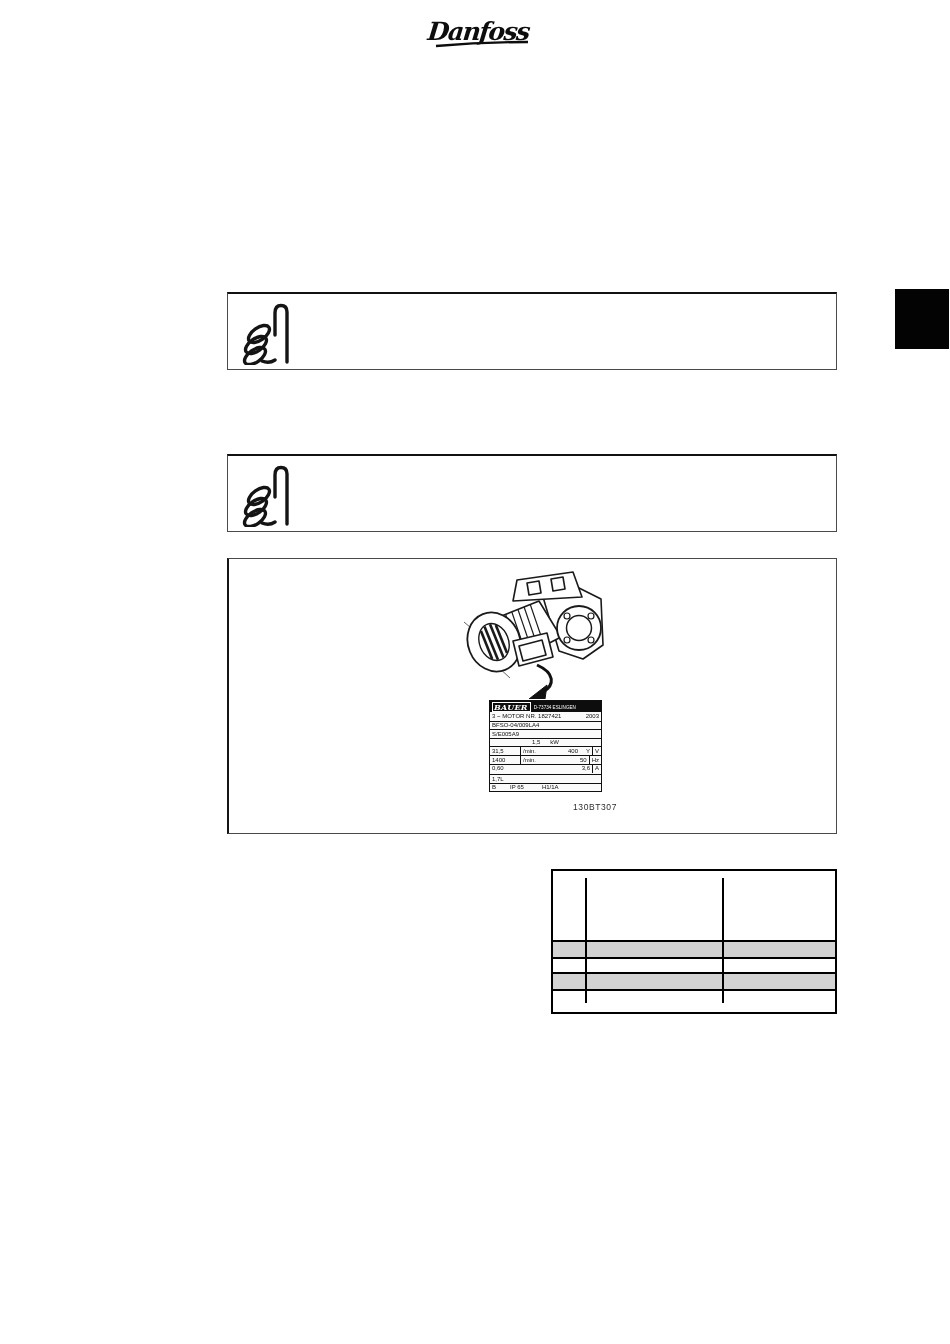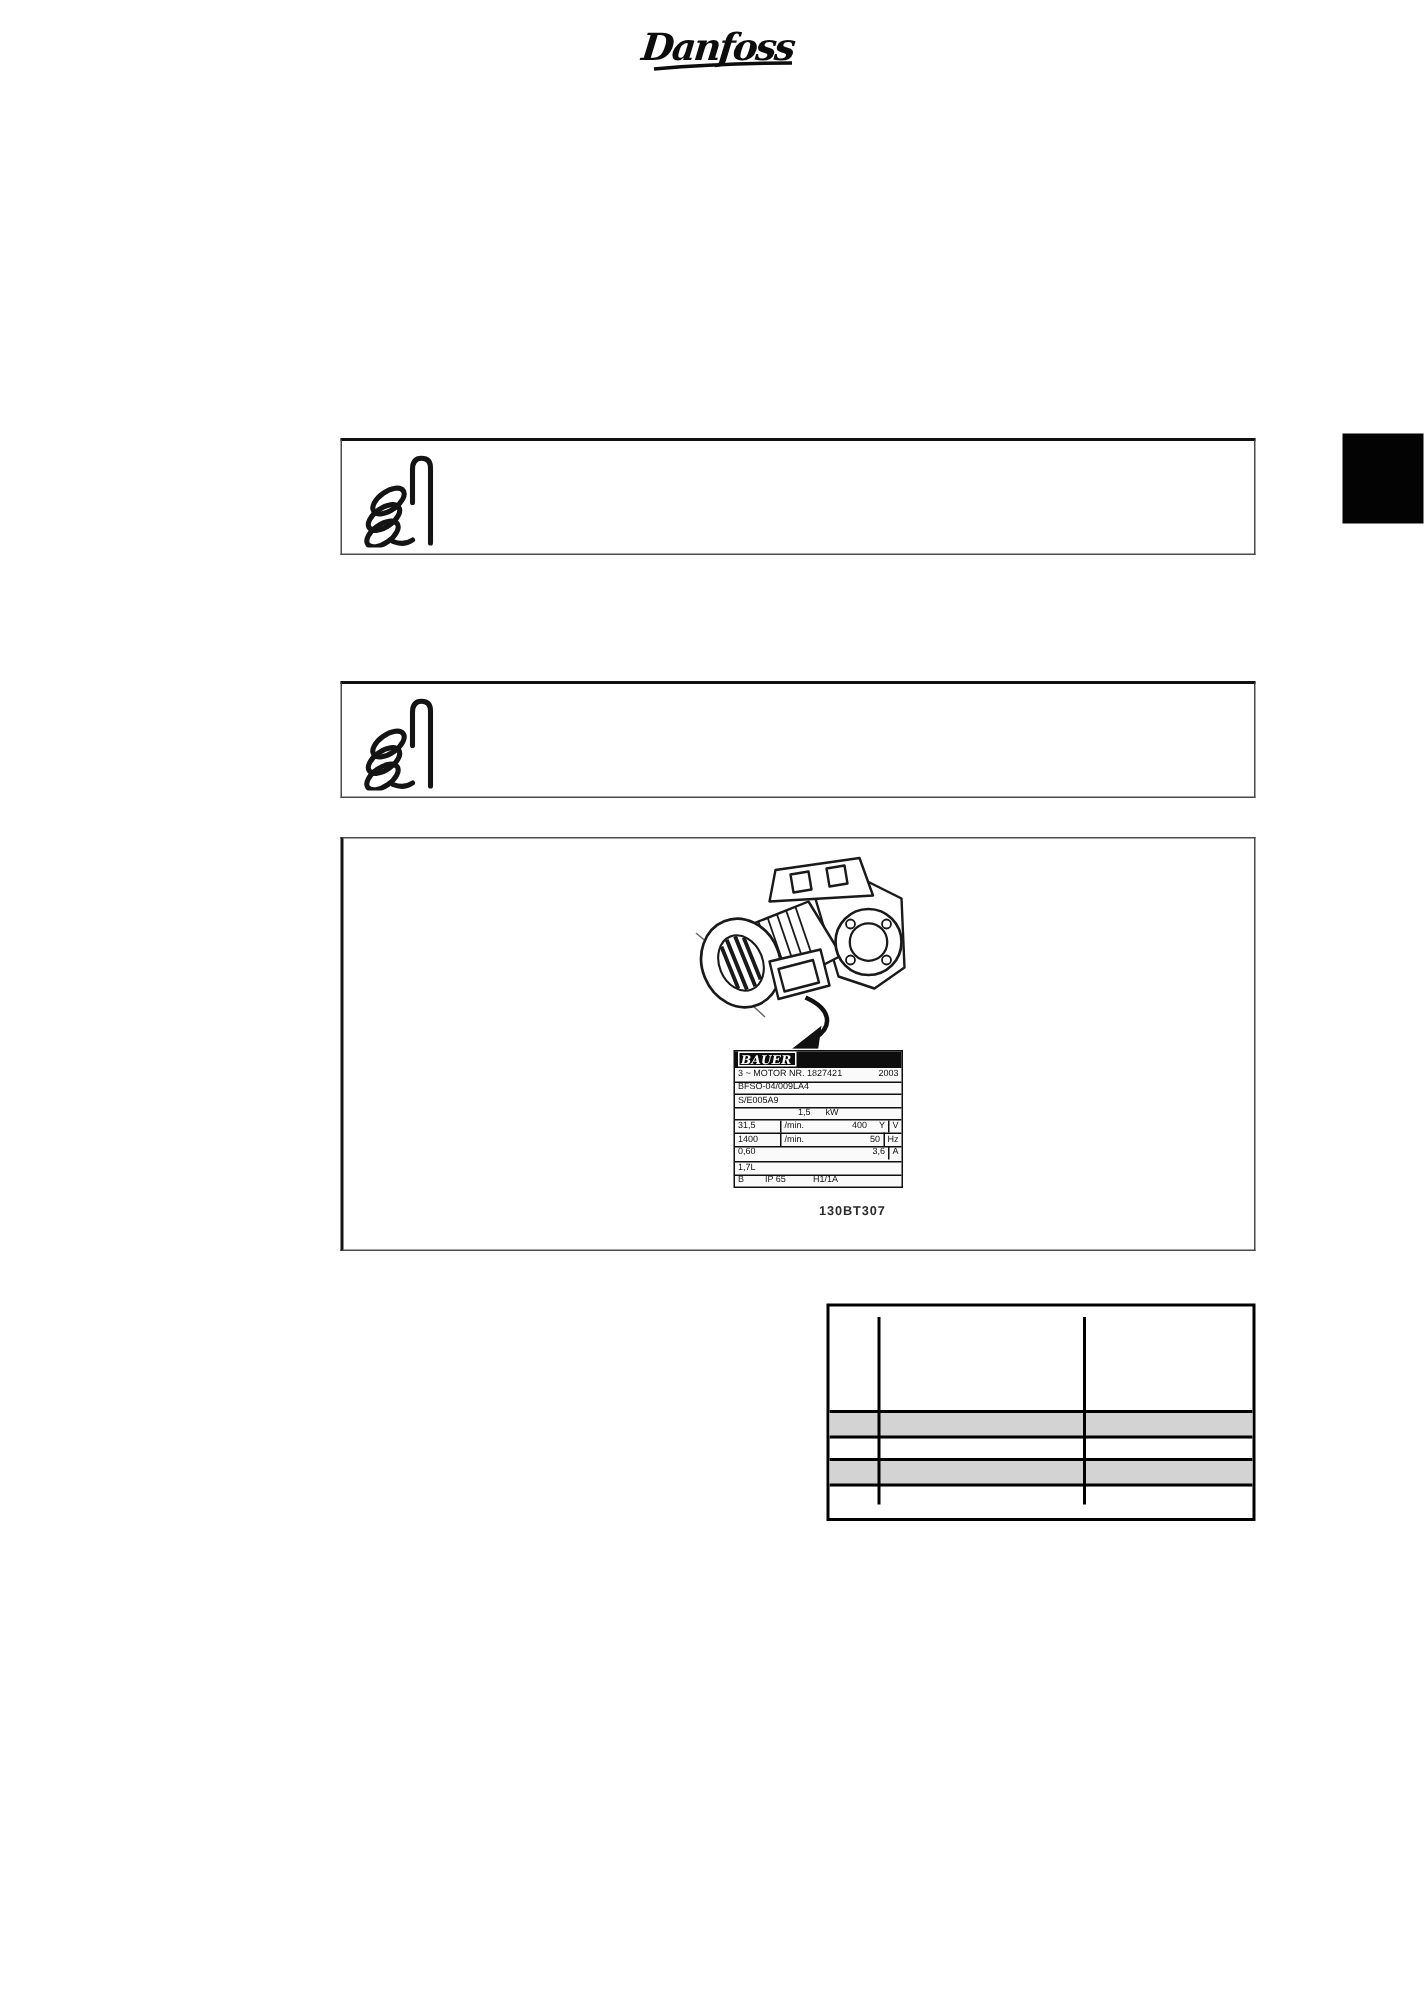--- a/index.html
+++ b/index.html
@@ -17,36 +17,36 @@
 
   
   .figure-box { position:absolute; left:227px; top:558px; width:610px; height:276px;
                 border:1px solid #4a4a4a; border-left:2px solid #151515; background:#fff; }
   .motor-art { position:absolute; left:222px; top:8px; width:186px; height:132px; }
 
   
   .nameplate { position:absolute; left:260px; top:141px; width:113px;
                border:1px solid #101010; background:#fafafa; color:#101010;
                font-size:6px; line-height:8.2px; }
-  .np-header { display:flex; align-items:flex-start; background:#0d0d0d; color:#fff;
-               height:11px; padding:0 2px;flex-direction:column; }
+  .np-header { display:flex; align-items:flex-end; background:#0d0d0d; color:#fff;
+               height:11px; padding:0 2px; }
   .np-brand { font-family:"DejaVu Serif", serif; font-style:italic; font-weight:bold;
               font-size:8px; letter-spacing:.2px; border:1px solid #fff; padding:0 2px 0 1px;
               line-height:8px; }
   .np-addr { font-size:4.6px; margin-left:3px; white-space:nowrap; }
   .np-row { display:flex; border-top:1px solid #101010; padding:0 2px; height:8.6px;
             align-items:center; white-space:nowrap; }
   .np-row.first { border-top:none; }
   .np-row.gap { margin-top:2px; }
   .np-sp { flex:1; }
   .np-col1 { width:26px; }
   .np-vline { border-left:0.8px solid #101010; height:8.6px; margin:0 2px; }
 
-  .figure-caption { position:absolute; left:317px; top:243px; font-size:8.5px;
-                    font-weight:bold; letter-spacing:.6px; color:#2b2b2b; }
+  .figure-caption { position:absolute; left:344px; top:243px; font-size:8.5px;
+                    font-weight:normal; letter-spacing:.6px; color:#2b2b2b; }
 
   
   .spec-table { position:absolute; left:551px; top:869px; width:286px; height:145px;
                 border:2px solid #000; background:#fff; }
   .spec-table .hband { position:absolute; left:0; right:0; height:19px;
                        background:#d3d3d3; border-top:2px solid #000; border-bottom:2px solid #000; }
   .spec-table .hband.r1 { top:69px; }
   .spec-table .hband.r2 { top:101px; }
   .spec-table .vline { position:absolute; top:7px; width:2px; height:125px; background:#000; }
   .spec-table .vline.c1 { left:32px; }

